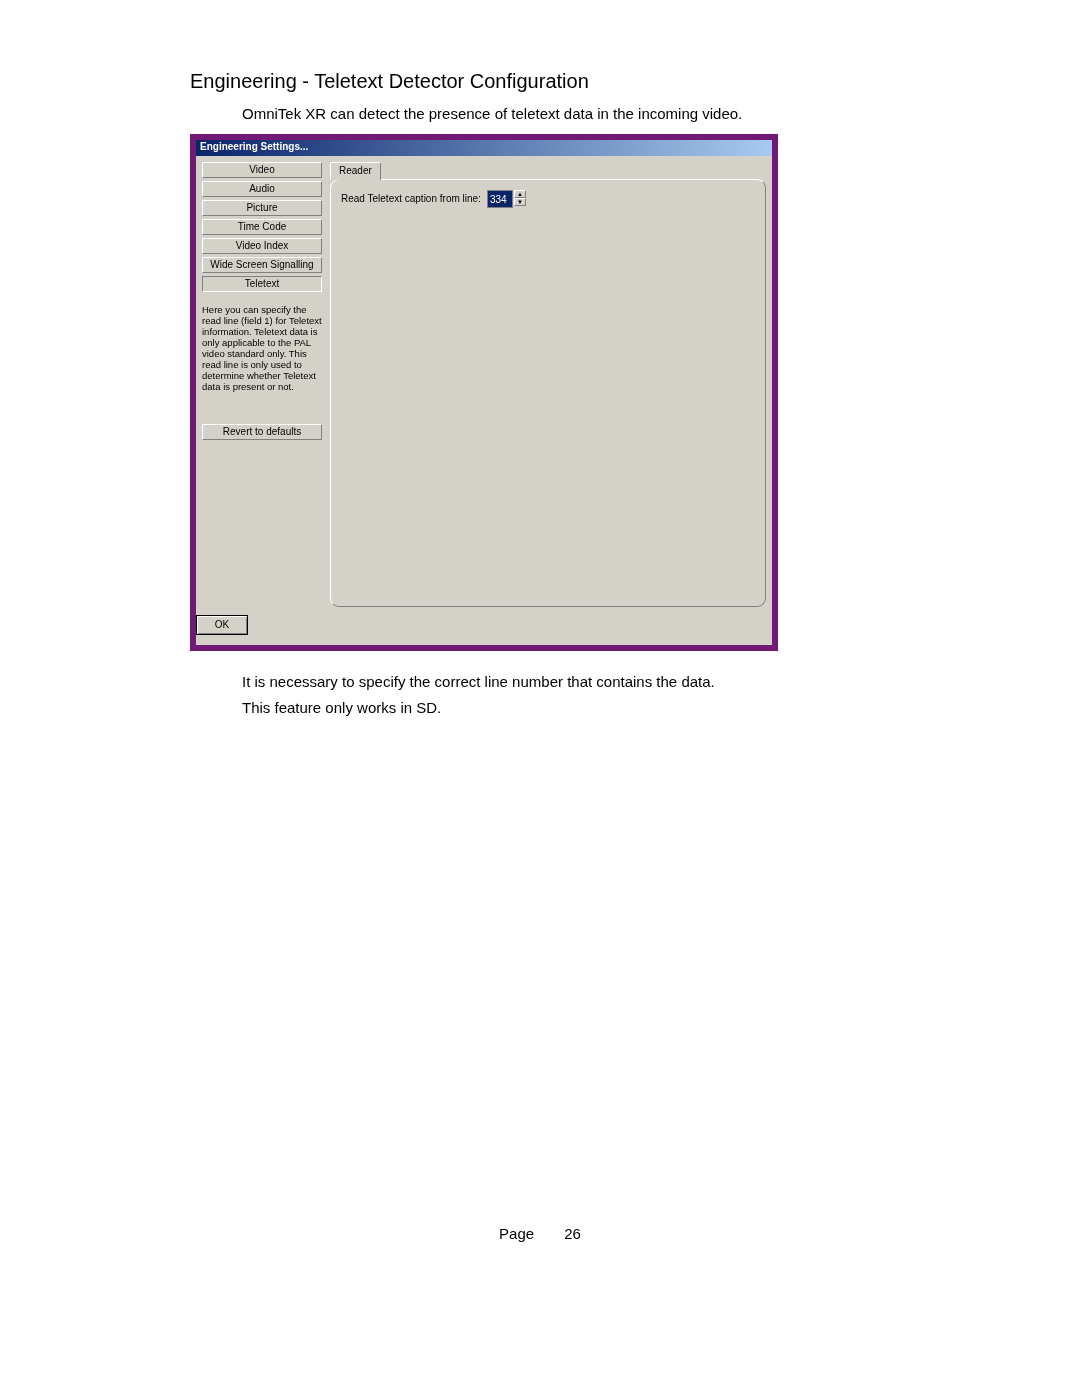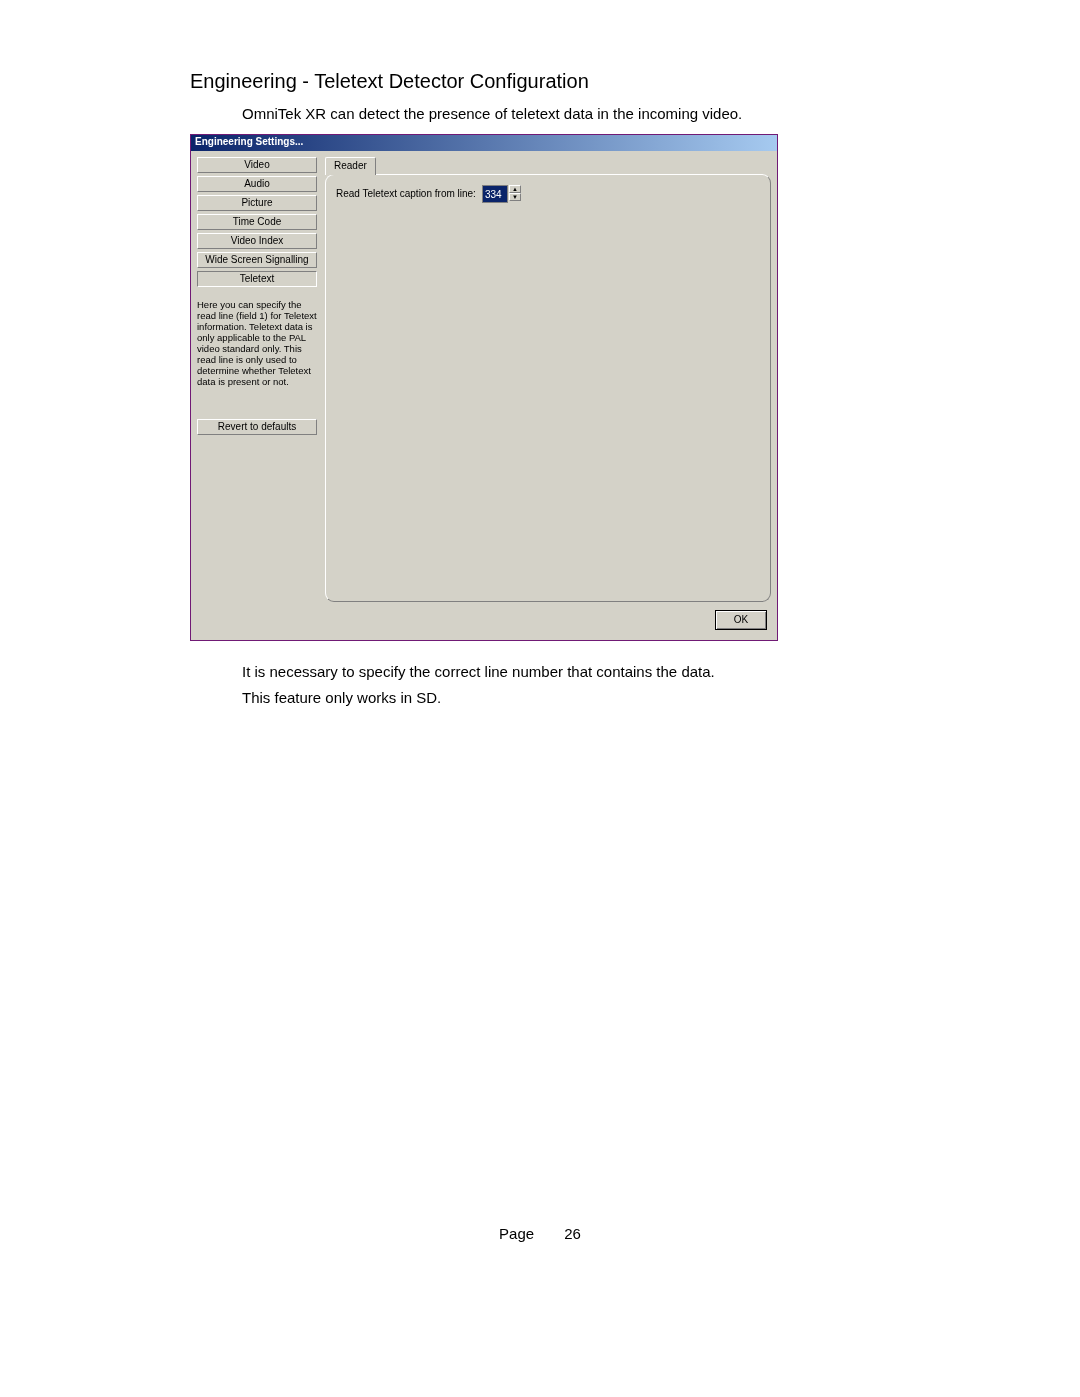--- a/index.html
+++ b/index.html
@@ -21,21 +21,21 @@
     margin-bottom: 12px;
   }
   .intro-text {
     font-size: 15px;
     margin-left: 52px;
     margin-bottom: 12px;
   }
   .dialog {
     width: 588px;
     margin-left: 0;
-    border: 1px solid #701a75;
+    border: 6px solid #701a75;
     background: #d4d2c8;
     position: relative;
     box-sizing: border-box;
   }
   .titlebar {
     height: 16px;
     background: linear-gradient(to right, #0a246a, #a6caf0);
     color: #fff;
     font-family: Tahoma, sans-serif;
     font-size: 10px;
@@ -176,21 +176,20 @@
     font-size: 6px;
     line-height: 6px;
     text-align: center;
     cursor: pointer;
     display: flex;
     align-items: center;
     justify-content: center;
   }
   .dialog-footer {
     display: flex;
-    justify-content: flex-end;
     padding: 8px 10px 10px 0;
   }
   .ok-button {
     width: 52px;
     height: 20px;
     background: #d4d2c8;
     border: 1px solid #000;
     box-shadow: inset 1px 1px 0 #fff, inset -1px -1px 0 #808080;
     font-family: Tahoma, sans-serif;
     font-size: 10px;

